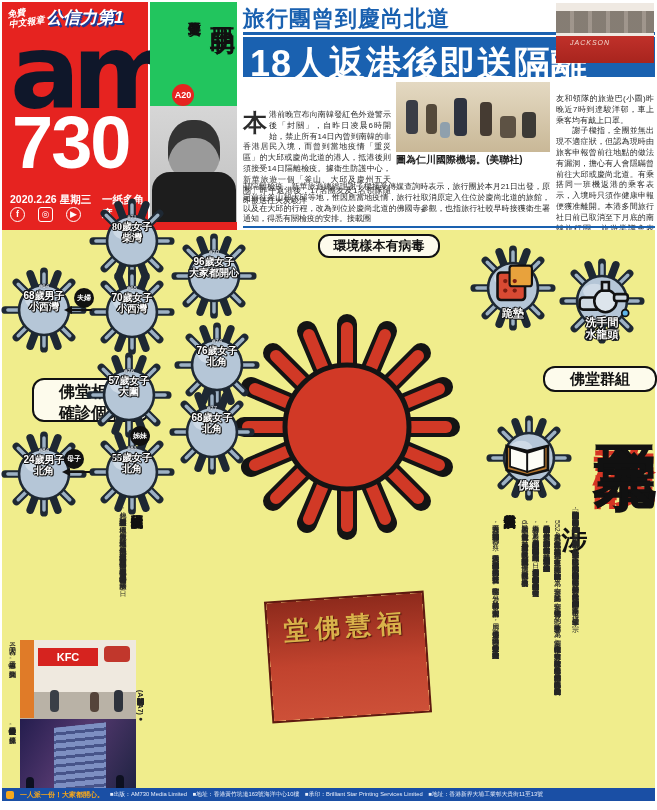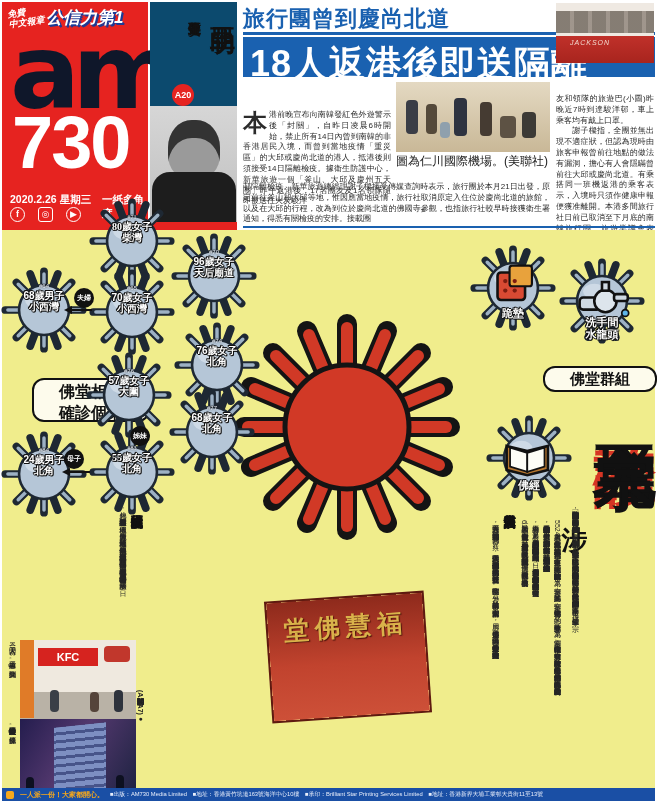--- a/index.html
+++ b/index.html
@@ -13,37 +13,37 @@
   .free-tag{left:6px;top:6px;color:#fff;font-size:9px;font-weight:bold;transform:rotate(-8deg);line-height:1.1;font-style:italic;}
   .cred{left:44px;top:4px;color:#fff;font-size:17px;font-weight:bold;font-style:italic;
         text-shadow:1px 1px 0 #1c3a96,2px 2px 0 #1c3a96;}
   .logo-am{left:8px;top:18px;font-size:104px;font-weight:bold;color:#0f172a;line-height:1;letter-spacing:-8px;font-family:"DejaVu Sans",sans-serif;}
   .logo-730{left:10px;top:104px;font-size:74px;font-weight:bold;color:#fff;line-height:1;letter-spacing:-2px;}
   .mh-date{left:8px;top:191px;color:#fff;font-size:10.5px;font-weight:bold;}
   .mh-tag{left:100px;top:191px;color:#fff;font-size:10.5px;font-weight:bold;}
   .soc{top:205px;width:13px;height:13px;border:1.5px solid #fff;border-radius:3px;color:#fff;
        font-size:9px;line-height:13px;text-align:center;font-weight:bold;}
   
-  #colm{left:150px;top:2px;width:87px;height:222px;background:#0c4a6e;}
+  #colm{left:150px;top:2px;width:87px;height:222px;background:#22c55e;}
   .colm-title{right:2px;top:6px;font-size:25px;font-weight:bold;color:#111;line-height:1.02;}
   .colm-sub{right:34px;top:10px;font-size:13px;font-weight:bold;color:#111;}
   .colm-badge{left:22px;top:82px;width:22px;height:22px;border-radius:50%;background:#e62320;color:#fff;
               font-size:9px;font-weight:bold;text-align:center;line-height:22px;}
   .colm-photo{left:0;top:104px;width:87px;height:118px;background:linear-gradient(#d6d6d6,#bfbfbf);overflow:hidden;}
   .head-sil{position:absolute;left:18px;top:14px;width:52px;height:60px;border-radius:46% 46% 42% 42%;
             background:#9a9a9a;box-shadow:inset 0 18px 0 #333;}
   .body-sil{position:absolute;left:2px;top:66px;width:84px;height:52px;border-radius:18px 18px 0 0;background:#1d1d1d;}
   
   .kicker{left:243px;top:4px;font-size:22px;font-weight:bold;color:#1a61b0;letter-spacing:1px;}
   .kicker-rule{left:243px;top:32px;width:412px;height:3px;background:#1a61b0;}
   .hl-bar{left:243px;top:37px;width:412px;height:40px;background:#1a61b0;}
   .hl-text{left:250px;top:40px;font-size:36px;font-weight:bold;color:#fff;letter-spacing:1px;}
   .story-col{font-size:8px;line-height:1.35;text-align:justify;color:#2b2b2b;margin-top:28px;}
   .dc-h{float:left;font-size:24px;font-weight:bold;line-height:1;margin:1px 2px 0 0;}
-  .photo-cap{font-size:12px;font-weight:normal;color:#222;}
+  .photo-cap{font-size:10px;font-weight:bold;color:#222;}
   .airport{left:396px;top:82px;width:154px;height:70px;background:linear-gradient(#e4d9c2,#c9b897);overflow:hidden;}
   .blob{position:absolute;border-radius:4px;}
   .buspic{left:556px;top:3px;width:98px;height:60px;background:linear-gradient(#efe9e2 55%,#c0312a 55%,#a8241e 100%);overflow:hidden;}
   .bus-sign{position:absolute;left:14px;top:36px;color:#f2d7cd;font-size:7px;font-style:italic;letter-spacing:1px;}
   .bus-win{position:absolute;left:0;top:8px;width:98px;height:22px;background:repeating-linear-gradient(90deg,#6b6258 0 14px,#8c8177 14px 18px);opacity:.8;}
   .blue-rule{left:243px;top:226px;width:412px;height:2px;background:#1a61b0;}
   .red-strip{left:2px;top:222px;width:235px;height:8px;background:#e62320;}
   
   #yellow{left:2px;top:230px;width:653px;height:558px;background:#f0ed8c;}
   .boxlabel{background:#fdfbec;border:2.5px solid #111;border-radius:12px;font-weight:bold;color:#111;text-align:center;}
@@ -216,20 +216,21 @@
           <line x1="56" y1="-23" x2="92" y2="-38"></line>
         <line x1="-56" y1="23" x2="-92" y2="38"></line>
           <line x1="56" y1="23" x2="92" y2="38"></line>
       </g>
       <circle r="62" fill="#d13926" stroke="#141414" stroke-width="5"></circle>
     </svg>
     <div class="abs plaque">
       <div class="plaque-txt">堂佛慧福</div>
     </div>
 
+    <div class="abs boxlabel" style="left:316px;top:4px;width:118px;height:20px;font-size:13px;line-height:20px;border-radius:11px;">環境樣本有病毒</div>
     <div class="abs boxlabel" style="left:30px;top:148px;width:118px;height:44px;font-size:16px;line-height:1.3;padding-top:2px;box-sizing:border-box;">
       <div>佛堂相關</div>
       <div>確診個案</div>
     </div>
     <div class="abs boxlabel" style="left:541px;top:136px;width:110px;height:22px;font-size:15px;line-height:22px;border-radius:12px;">佛堂群組</div>
 
     <div class="abs mine-wrap" style="left:87px;top:-32px;font-family:Liberation Serif, serif;">
       <svg class="mine-svg" viewBox="-50 -50 100 100">
           <use href="#mine"></use>
         </svg>
@@ -239,21 +240,21 @@
           <span class="mine-name">柴灣</span>
         </div>
     </div>
     <div class="abs mine-wrap" style="left:169px;top:3px;">
       <svg class="mine-svg" viewBox="-50 -50 100 100">
           <use href="#mine"></use>
         </svg>
       <div class="mine-text">
           <span class="mine-id">#70</span>
           <span class="mine-name">96歲女子</span>
-          <span class="mine-name">天后廟道</span>
+          <span class="mine-name">大家都開心</span>
         </div>
     </div>
     <div class="abs mine-wrap" style="left:-1px;top:37px;">
       <svg class="mine-svg" viewBox="-50 -50 100 100">
           <use href="#mine"></use>
         </svg>
       <div class="mine-text">
           <span class="mine-id">#64</span>
           <span class="mine-name">68歲男子</span>
           <span class="mine-name">小西灣</span>

